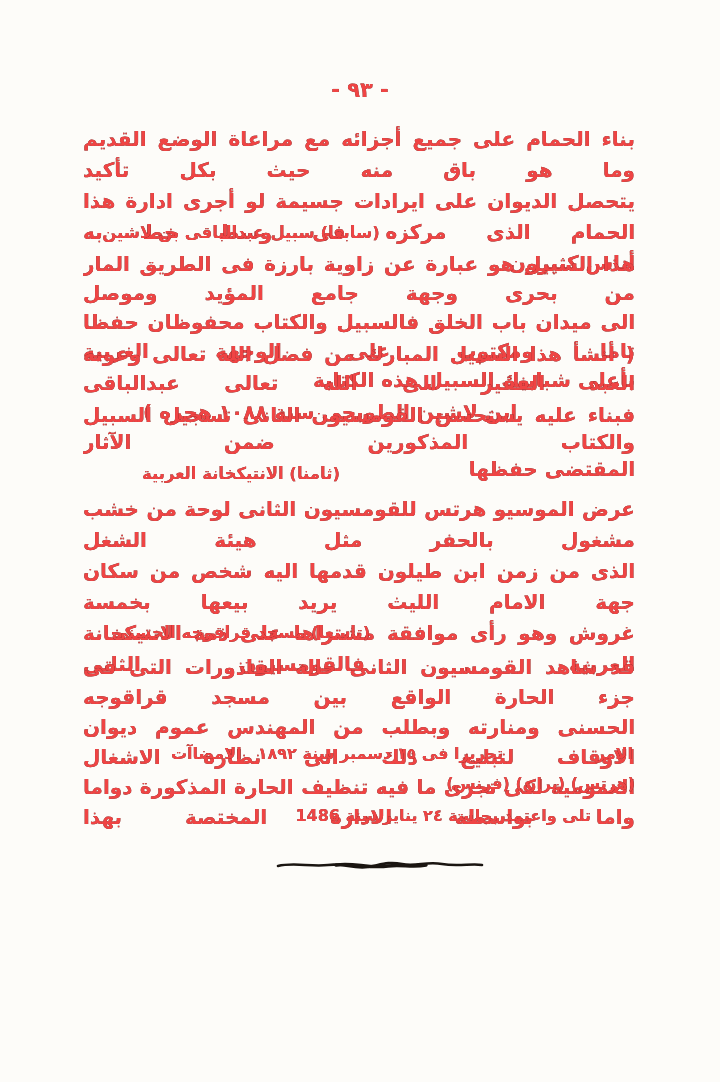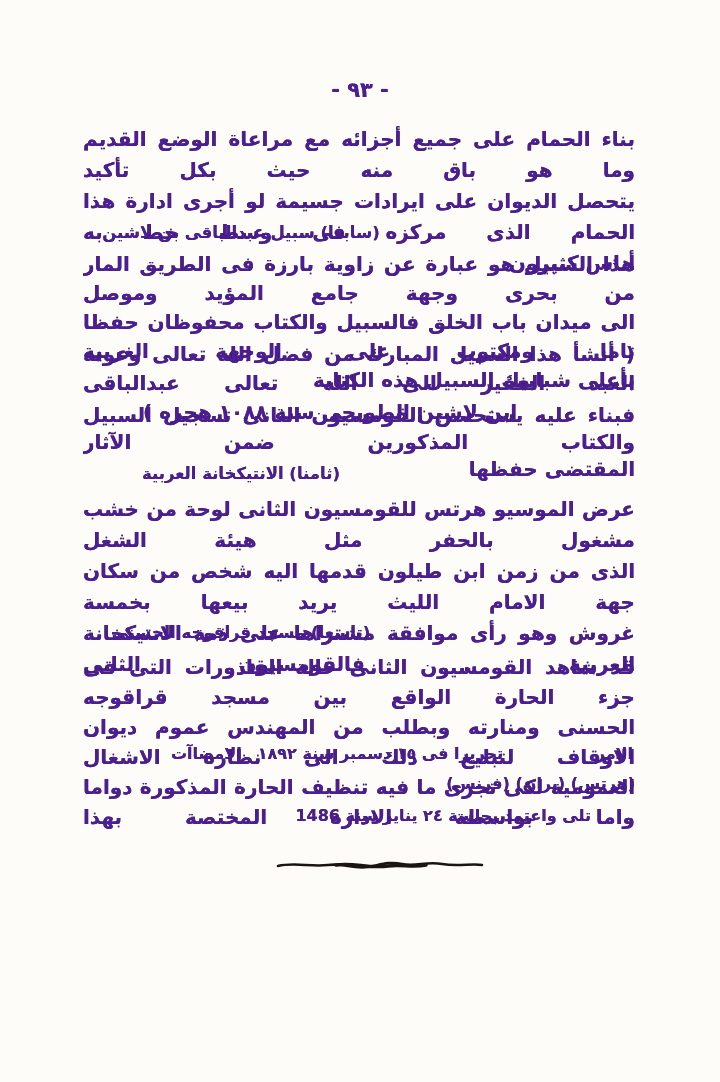--- a/index.html
+++ b/index.html
@@ -3,21 +3,21 @@
 <meta charset="utf-8">
 <style>
   html,body { margin:0; padding:0; }
   body {
     width:720px; height:1082px;
     background:#fdfcf9;
     font-family:"DejaVu Sans", sans-serif;
   }
   .page {
     position:relative; width:720px; height:800px;
-    direction:rtl; color:#4c1d95; font-weight:700;
+    direction:rtl; color:#ef4444; font-weight:700;
     text-shadow:0 0 .6px rgba(26,21,17,.85);
   }
   .pagenum {
     position:absolute; top:78px; left:0; width:720px;
     text-align:center; font-size:21px; letter-spacing:2px;
   }
   .col { position:absolute; right:85px; width:552px; }
   .line { overflow:hidden; white-space:nowrap; }
   .just .line { white-space:normal; }
   .just { text-align:justify; }

